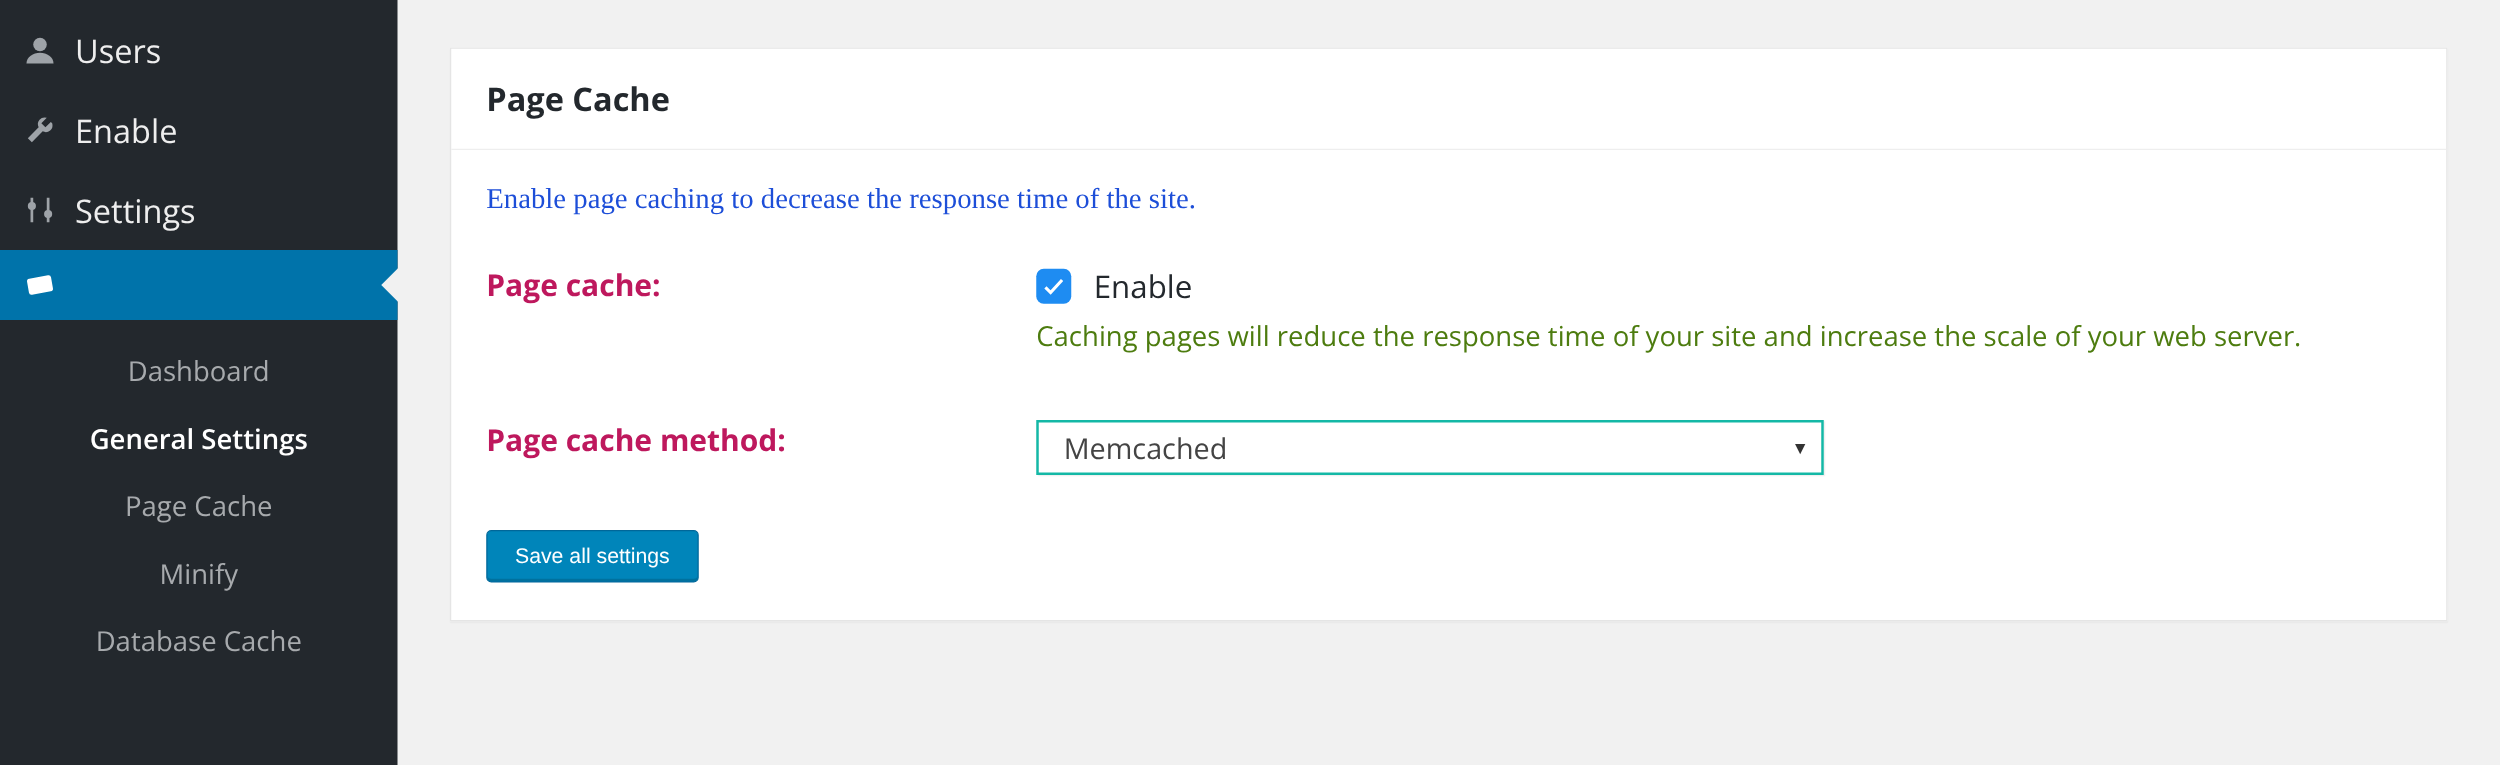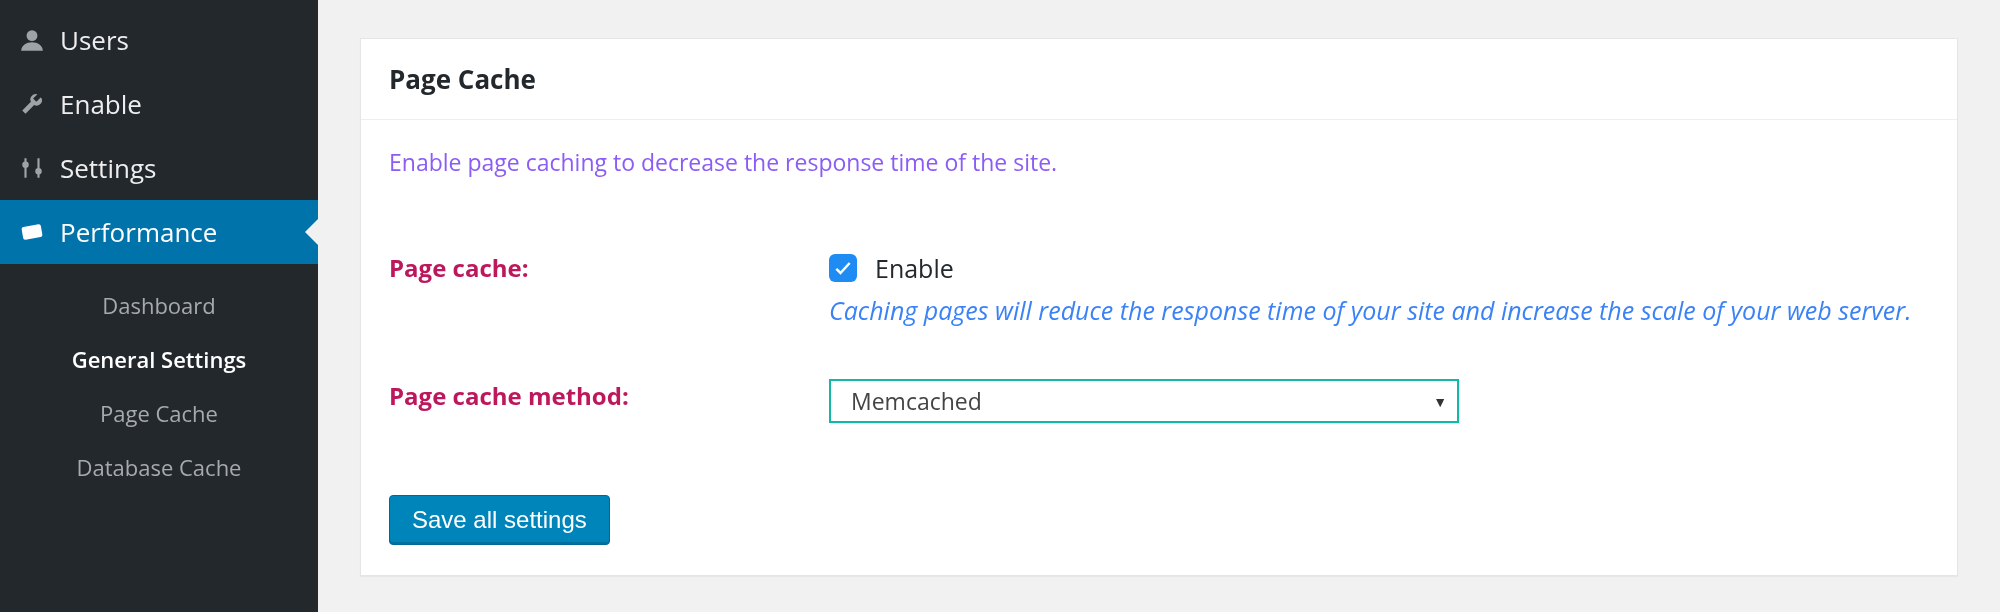--- a/index.html
+++ b/index.html
@@ -70,22 +70,23 @@
   .card-head {
     padding: 22px 28px;
     border-bottom:1px solid #eee;
     font-size: 26px;
     font-weight:700;
     color:#23282d;
   }
   .card-body { padding: 26px 28px 0 28px; }
   .desc {
     font-size: 23px;
-    color:#8b5cf6;
-    margin-bottom: 73px;
+    color:#1d4ed8;
+    margin-bottom: 40px;
+    font-family: Liberation Serif, serif;
   }
   .form-row {
     display:flex;
     align-items:flex-start;
     margin-bottom: 52px;
   }
   .form-label {
     width: 440px;
     font-size: 24px;
     font-weight:700;
@@ -94,40 +95,39 @@
   }
   .form-field { flex:1; }
   .checkbox-line { display:flex; align-items:center; gap:18px; margin-bottom:8px;text-align:center; }
   .cb {
     width:28px; height:28px; border-radius:6px;
     background:#1e8cf2; display:flex; align-items:center; justify-content:center;
     color:#fff; cursor:pointer;
   }
   .cb svg { width:20px; height:20px; stroke:#fff; stroke-width:3; fill:none; }
   .cb-label { font-size:25px; color:#23282d; }
-  .help { font-style: italic; font-size:25px; color:#3b82f6; }
+  .help { font-size:22px; color:#4d7c0f; }
   .select {
     width: 630px; height:44px;
     border:2px solid #14b8a6;
     background:#fff;
     display:flex; align-items:center; justify-content:space-between;
     padding: 0 10px 0 20px;
     font-size:23px; color:#444;
     cursor:pointer;
     box-shadow: 1px 1px 1px rgba(0,0,0,.08);
   }
   .select .caret { font-size:14px; color:#333; }
   .actions { display:flex; gap:18px; padding: 0 28px 30px 28px; margin-top: -8px;}
   .btn {
-    font-size:24px;
+    font-size:17px;
     padding: 10px 22px;
     border-radius:4px;
     cursor:pointer;
     border:1px solid transparent;
-    margin-top:28px;
   }
   .btn-primary {
     background:#0085ba;
     border-color:#006799;
     color:#fff;
     box-shadow: inset 0 -2px 0 rgba(0,0,0,.15);
   }
   .btn-secondary {
     background:#f7f7f7;
     border-color:#ccc;
@@ -165,27 +165,27 @@
         </svg>
     </span>
     <span>Settings</span>
   </div>
   <div class="side-item active">
     <span class="icon">
       <svg viewBox="0 0 24 24" width="26" height="26" fill="currentColor">
           <rect x="3" y="6" width="18" height="12" rx="2" ry="2" transform="rotate(-10 12 12)"></rect>
         </svg>
     </span>
-    <span>Performance</span>
   </div>
 
   <div class="sub-items">
     <div class="sub-item">Dashboard</div>
     <div class="sub-item current">General Settings</div>
     <div class="sub-item">Page Cache</div>
+    <div class="sub-item">Minify</div>
     <div class="sub-item">Database Cache</div>
   </div>
 </nav>
 
 <main class="main">
   <div class="card">
     <div class="card-head">Page Cache</div>
     <div class="card-body">
       <p class="desc">Enable page caching to decrease the response time of the site.</p>
 

